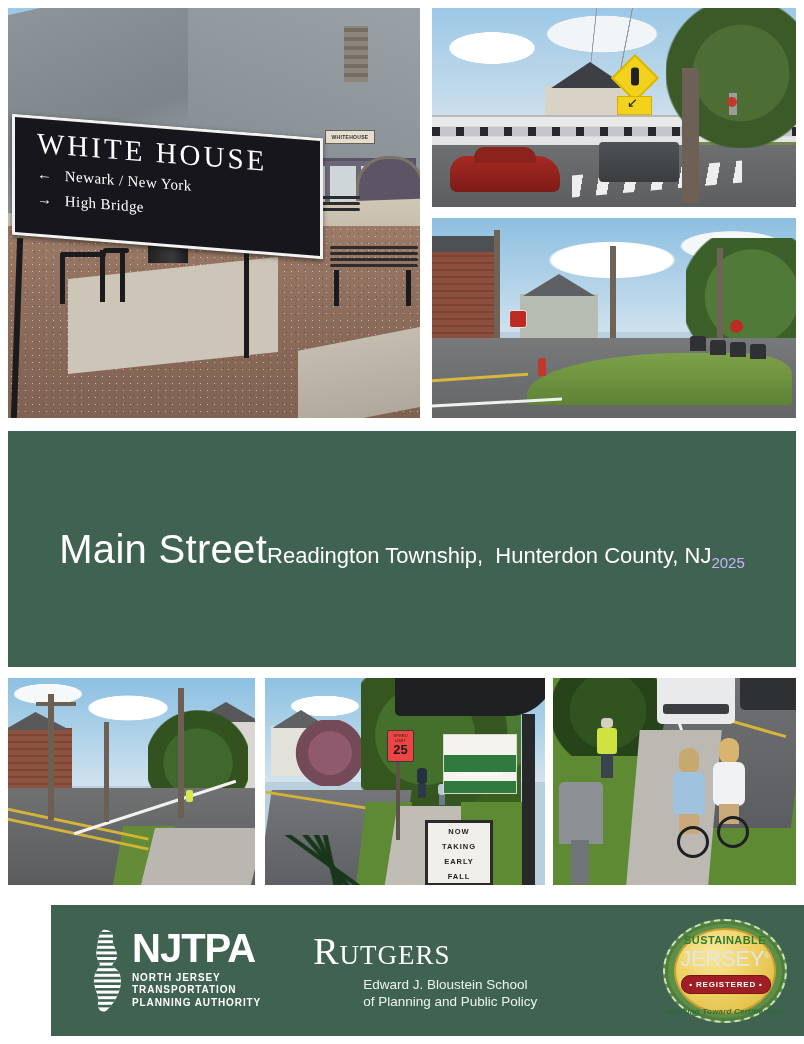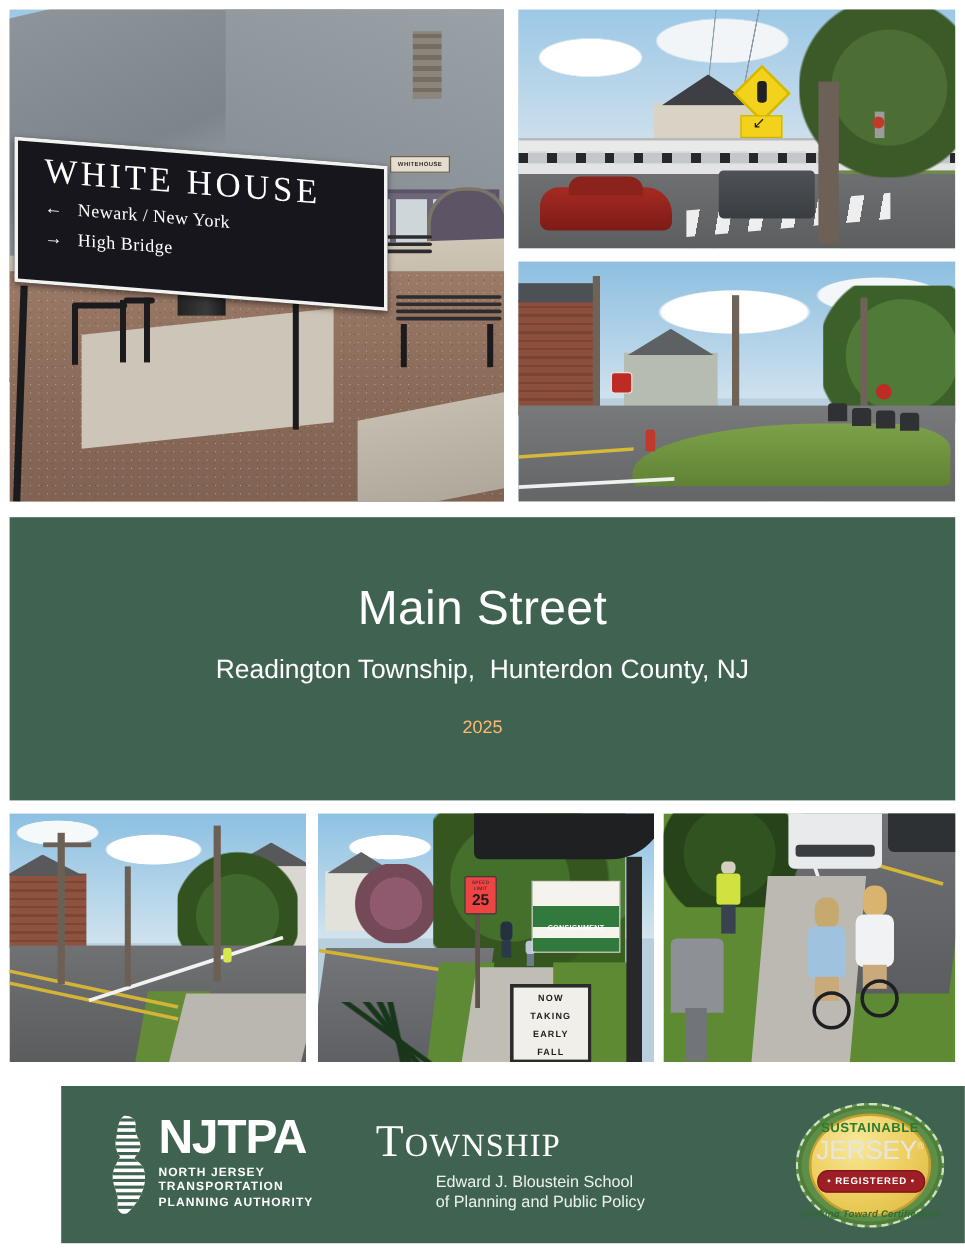--- a/index.html
+++ b/index.html
@@ -236,25 +236,25 @@
   #p6 #cyA{left:118px;top:70px;}
   #p6 #cyA .bd{background:#9fc2de;}
   #p6 #cyB{left:158px;top:60px;}
   #p6 #cyB .bd{background:#f1f2f4;}
   #p6 #cyB .hd{background:#d8b46e;}
   #p6 .mbx6{position:absolute;left:6px;top:104px;width:44px;height:62px;background:#8d9196;border-radius:5px 5px 0 0;}
   #p6 .mbx6:after{content:"";position:absolute;left:12px;top:58px;width:18px;height:44px;background:#71757a;}
 
   
   .banner{position:absolute;left:8px;top:431px;width:788px;height:236px;
-     background:#3f6350;display:flex;flex-direction:column;align-items:center;justify-content:center;}
+     background:#3f6350;display:flex;flex-direction:row;align-items:center;justify-content:center;}
   .b-title{color:#fff;font-size:40px;line-height:47px;text-align:center;font-weight:400;letter-spacing:.3px;}
   .b-title .l2{font-size:41px;white-space:nowrap;}
   .b-sub{color:#fff;font-size:22px;margin-top:14px;text-align:center;white-space:pre;}
-  .b-year{color:#fdba74;font-size:15px;margin-top:27px;text-align:center;}
+  .b-year{color:#c4b5fd;font-size:15px;margin-top:27px;text-align:center;}
 
   
   .footer{position:absolute;left:8px;top:905px;width:788px;height:131px;background:#3f6350;
      display:flex;align-items:center;margin-left:43px;}
   .fl{display:flex;align-items:center;}
 
   
   #njtpa{margin-left:38px;display:flex;align-items:flex-start;}
   .nj-state{width:36px;height:84px;margin-right:7px;flex:0 0 auto;}
   .nj-txt{display:flex;flex-direction:column;}
@@ -517,21 +517,21 @@
         <div class="nj-big">NJTPA</div>
         <div class="nj-small">
           <div>NORTH JERSEY</div>
           <div>TRANSPORTATION</div>
           <div>PLANNING AUTHORITY</div>
         </div>
       </div>
     </div>
 
     <div id="rutgers">
-      <div class="ru-big">Township</div>
+      <div class="ru-big">Rutgers</div>
       <div class="ru-sub">
         <div>Edward J. Bloustein School</div>
         <div>of Planning and Public Policy</div>
       </div>
     </div>
 
     <div id="sjseal">
       <div class="sj-outer"></div>
       <div class="sj-inner"></div>
       <div class="sj-l1">SUSTAINABLE</div>

